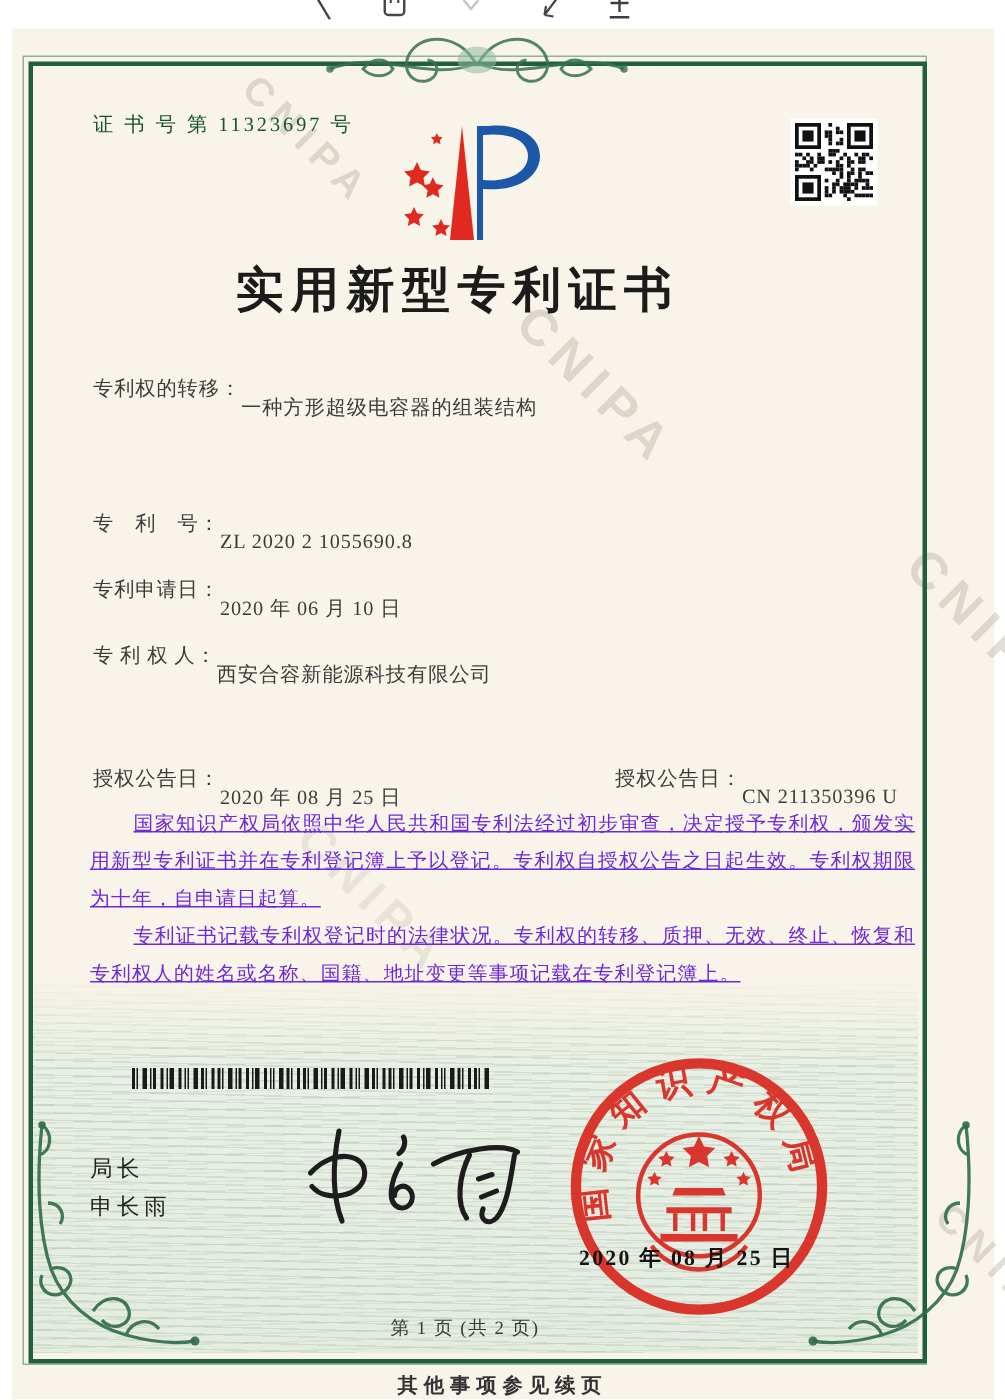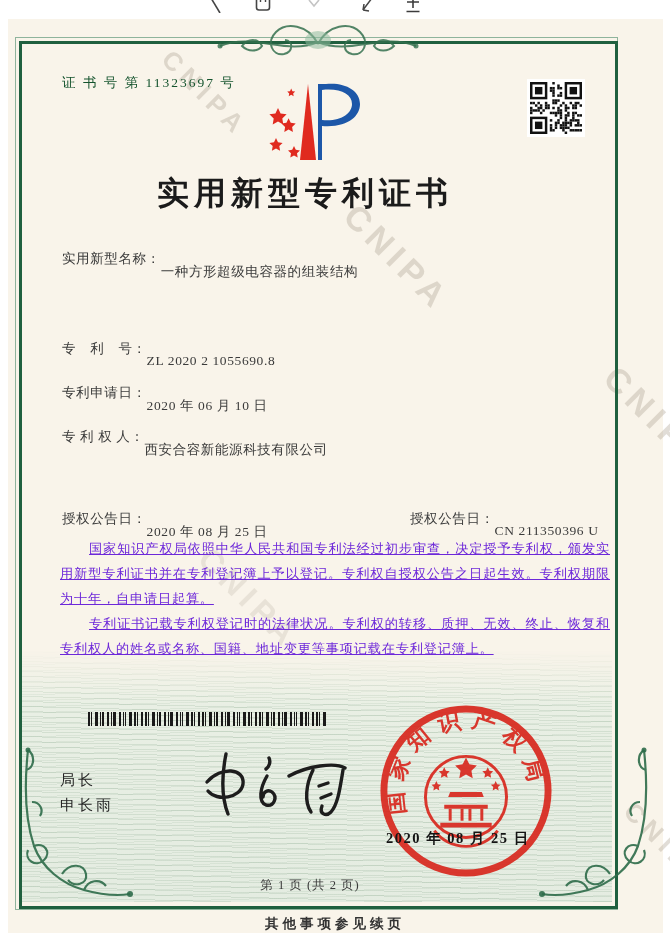--- a/index.html
+++ b/index.html
@@ -268,21 +268,21 @@
       <rect x="15" y="1" width="5" height="5" fill="#fff"></rect>
       <rect x="16" y="2" width="3" height="3" fill="#111"></rect>
       <rect x="0" y="14" width="7" height="7" fill="#111"></rect>
       <rect x="1" y="15" width="5" height="5" fill="#fff"></rect>
       <rect x="2" y="16" width="3" height="3" fill="#111"></rect>
     </svg>
 
   <div class="title">实用新型专利证书</div>
 
   <div class="frow" style="top:250px">
-    <span class="flabel">实用新型名称：</span>
+    <span class="flabel">专利权的转移：</span>
     <span class="fvalue">一种方形超级电容器的组装结构</span>
   </div>
   <div class="frow" style="top:340px">
     <span class="flabel">专　利　号：</span>
     <span class="fvalue">ZL 2020 2 1055690.8</span>
   </div>
   <div class="frow" style="top:384px">
     <span class="flabel">专利申请日：</span>
     <span class="fvalue">2020 年 06 月 10 日</span>
   </div>

